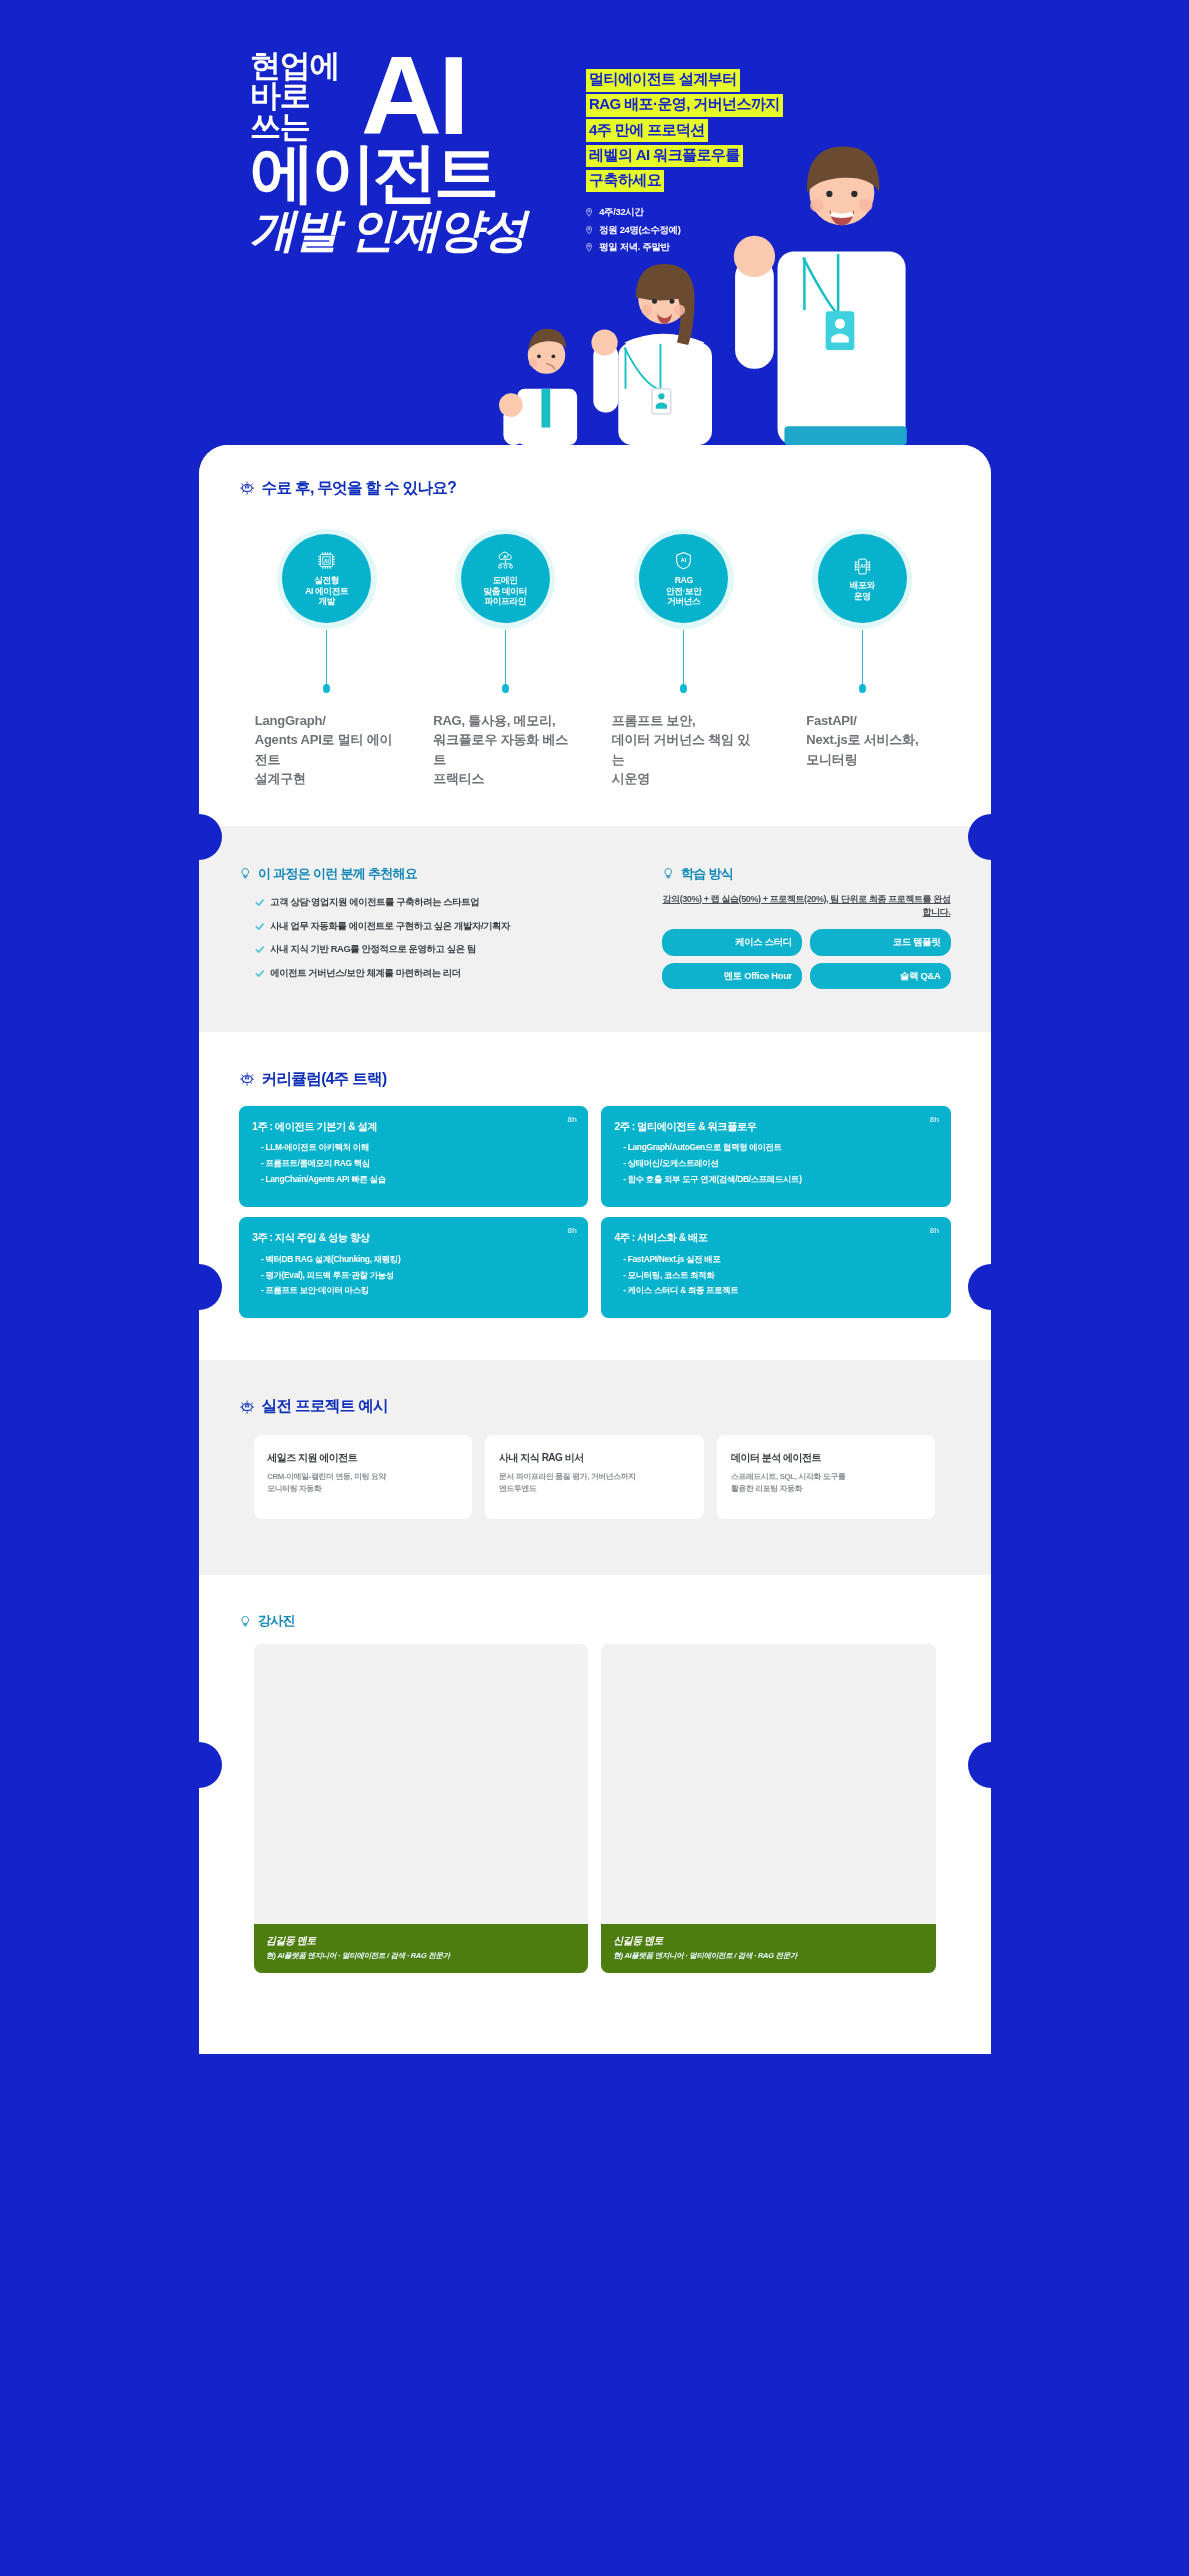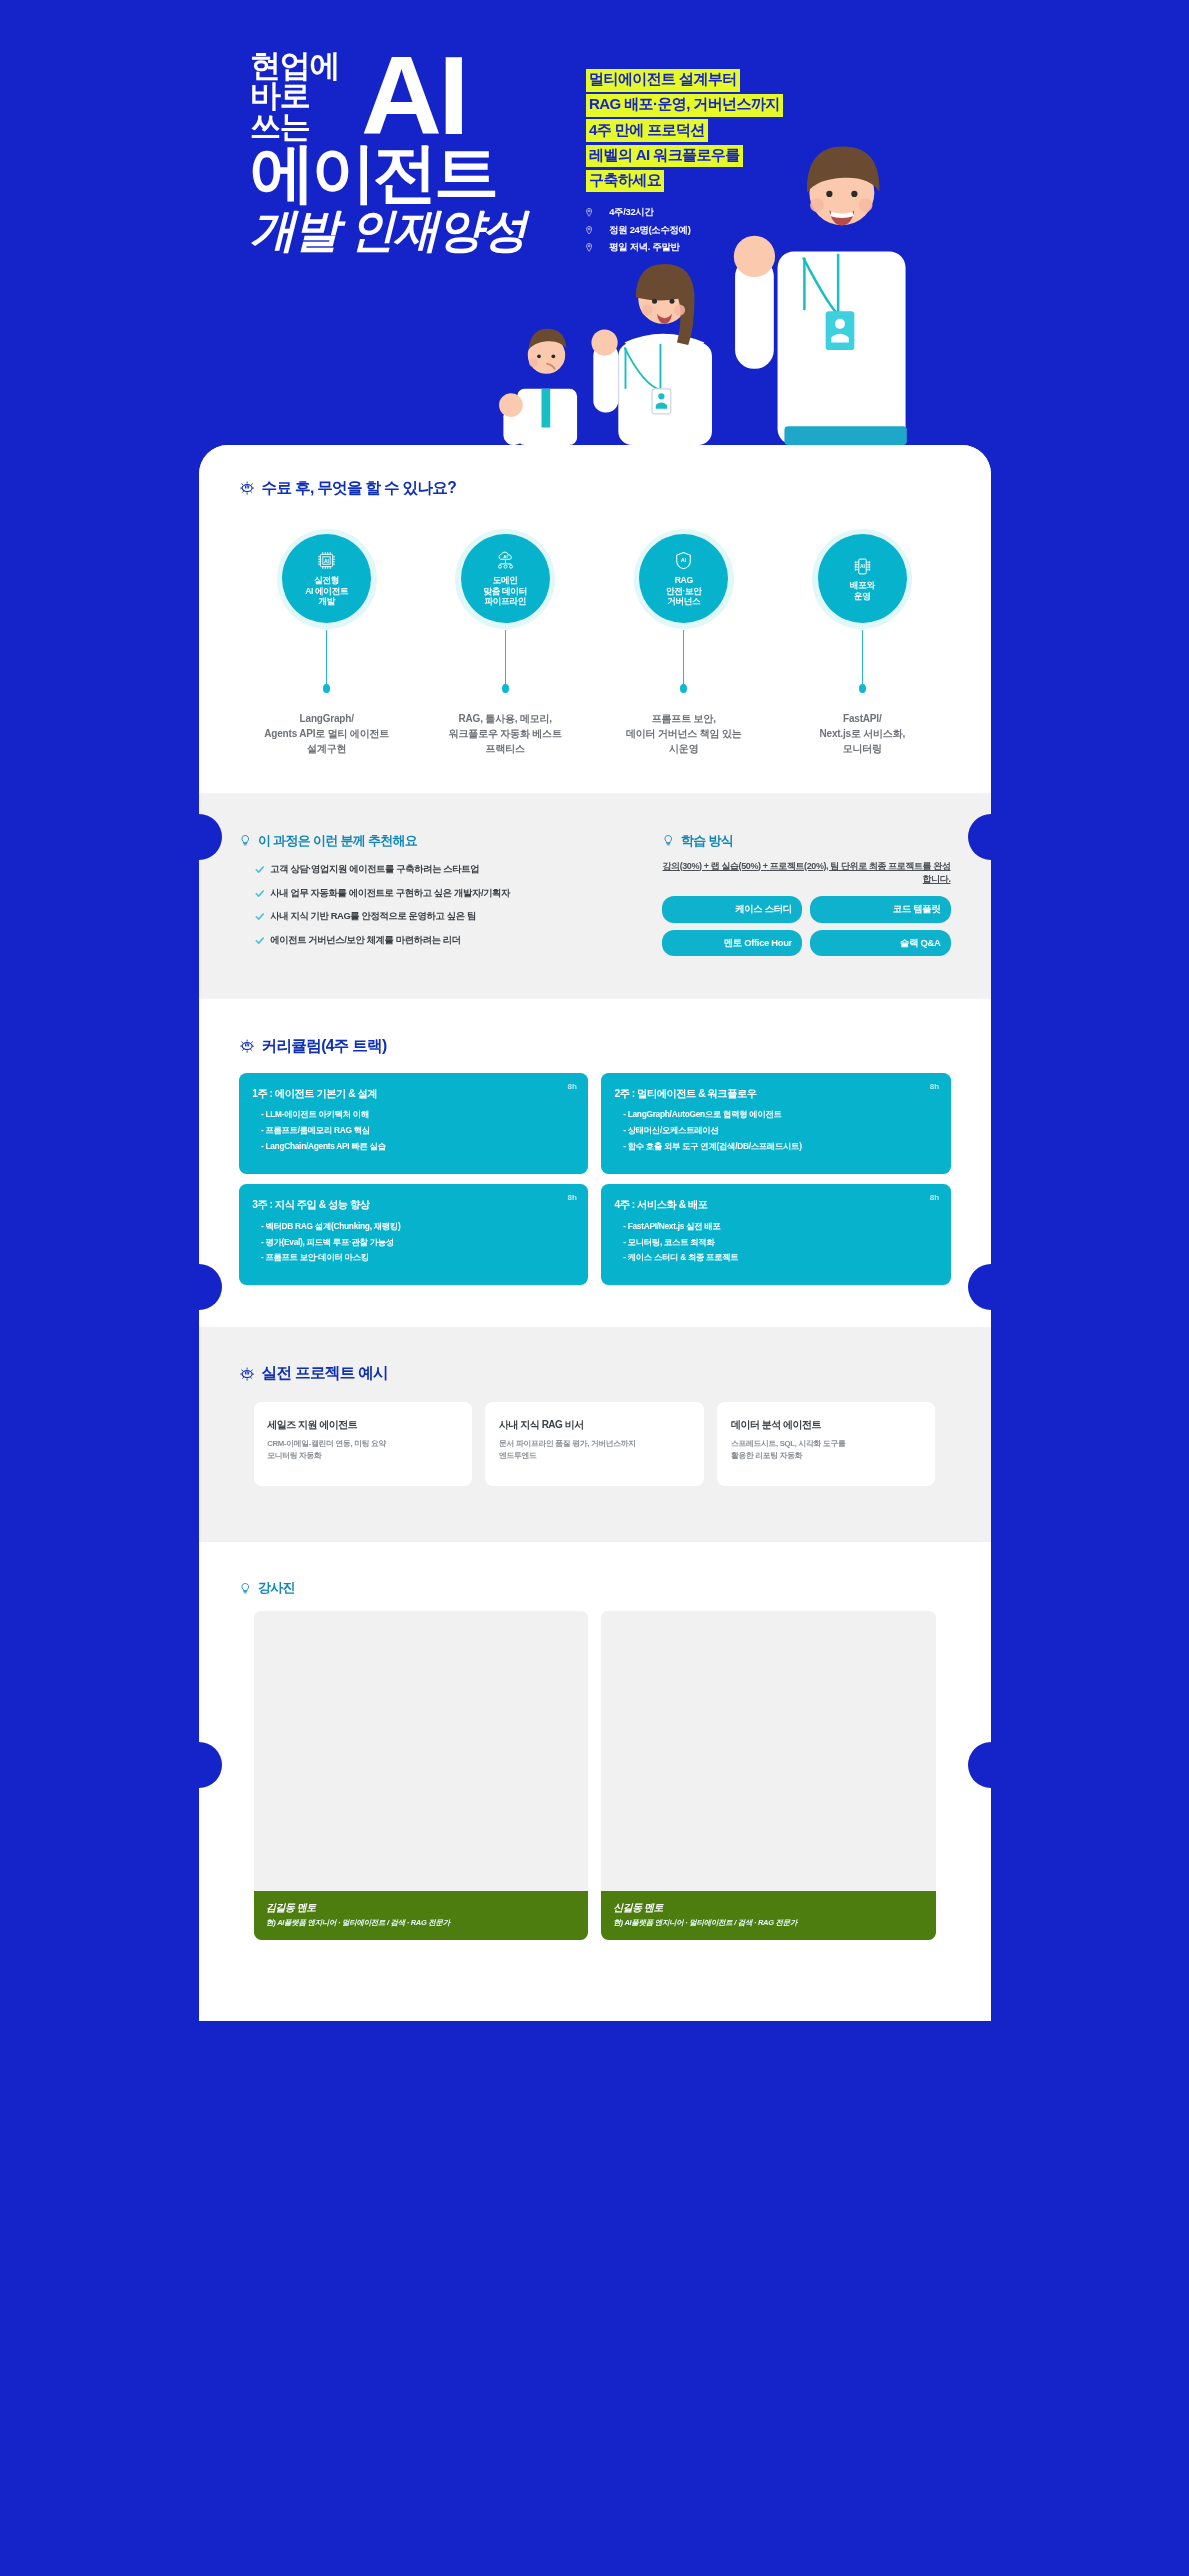--- a/index.html
+++ b/index.html
@@ -83,21 +83,21 @@
     font-weight: 800;
     letter-spacing: -0.6px;
     padding: 1.2px 3.1px 2.5px 3.1px;
     margin-bottom: 2.5px;
     white-space: nowrap;
   }
   .hero-meta { margin-top: 11.2px; }
   .hm-row {
     display: flex;
     align-items: center;
-    gap: 17px;
+    gap: 7px;
     color: #ffffff;
     font-size: 9.4px;
     font-weight: 700;
     letter-spacing: -0.3px;
     margin-bottom: 4.4px;
   }
   .pin-ico { width: 6.2px; height: 8.7px; flex: 0 0 6.2px; }
 
   
   .people { position: absolute; left: 437px; top: 144px; width: 500px; height: 301px; }
@@ -164,22 +164,22 @@
     gap: 3.7px;
   }
   .circle-ico { width: 21px; height: 21px; }
   .circle-label {
     font-size: 8.7px; font-weight: 800; line-height: 1.22;
     text-align: center; letter-spacing: -0.4px; white-space: pre-line;
   }
   .stem { width: 1.2px; height: 54px; background: #29b6d4; margin-top: 1.2px; }
   .dot { width: 6.9px; height: 9.4px; border-radius: 50%; background: #0fb6d6; }
   .cap {
-    margin-top: 17.5px; text-align: center;
-    font-size: 10px; font-weight: 600; color: #6e7277;
+    margin-top: 17.5px; 
+    font-size: 13px; font-weight: 600; color: #6e7277;
     line-height: 1.5; letter-spacing: -0.2px; white-space: pre-line;
   }
 
   
   .s-audience { padding: 39px 40px 41px 40px; display: flex; gap: 29px; text-align: right; }
   .col-left { width: 394px; }
   .col-right { flex: 1; }
   .check-list { margin-top: 13.7px; }
   .check-row {
     display: flex; align-items: flex-start; gap: 6.2px;

